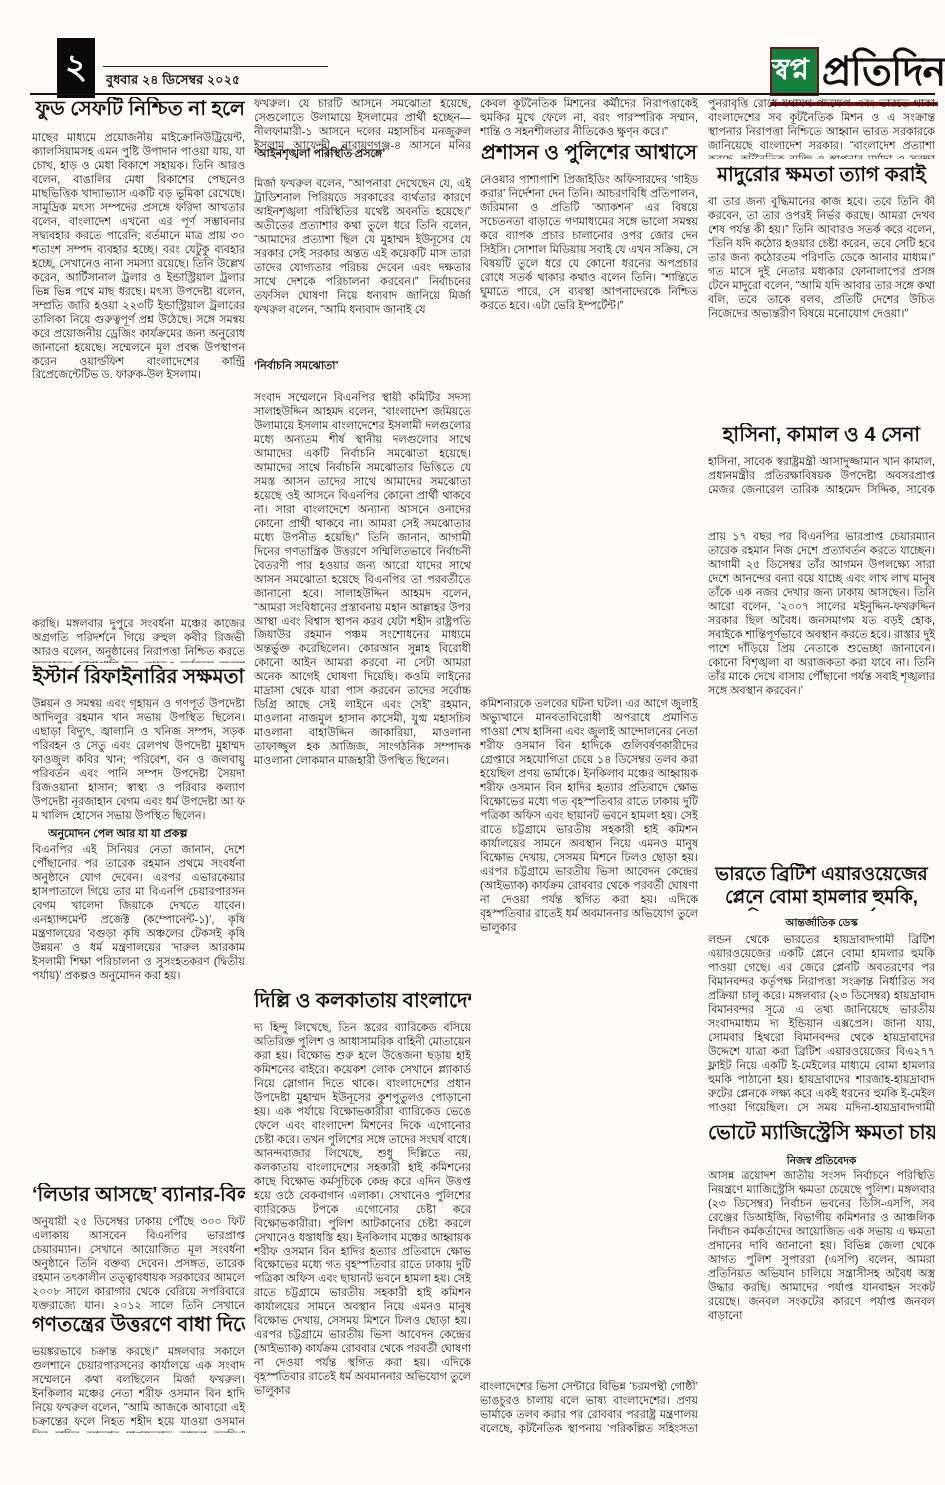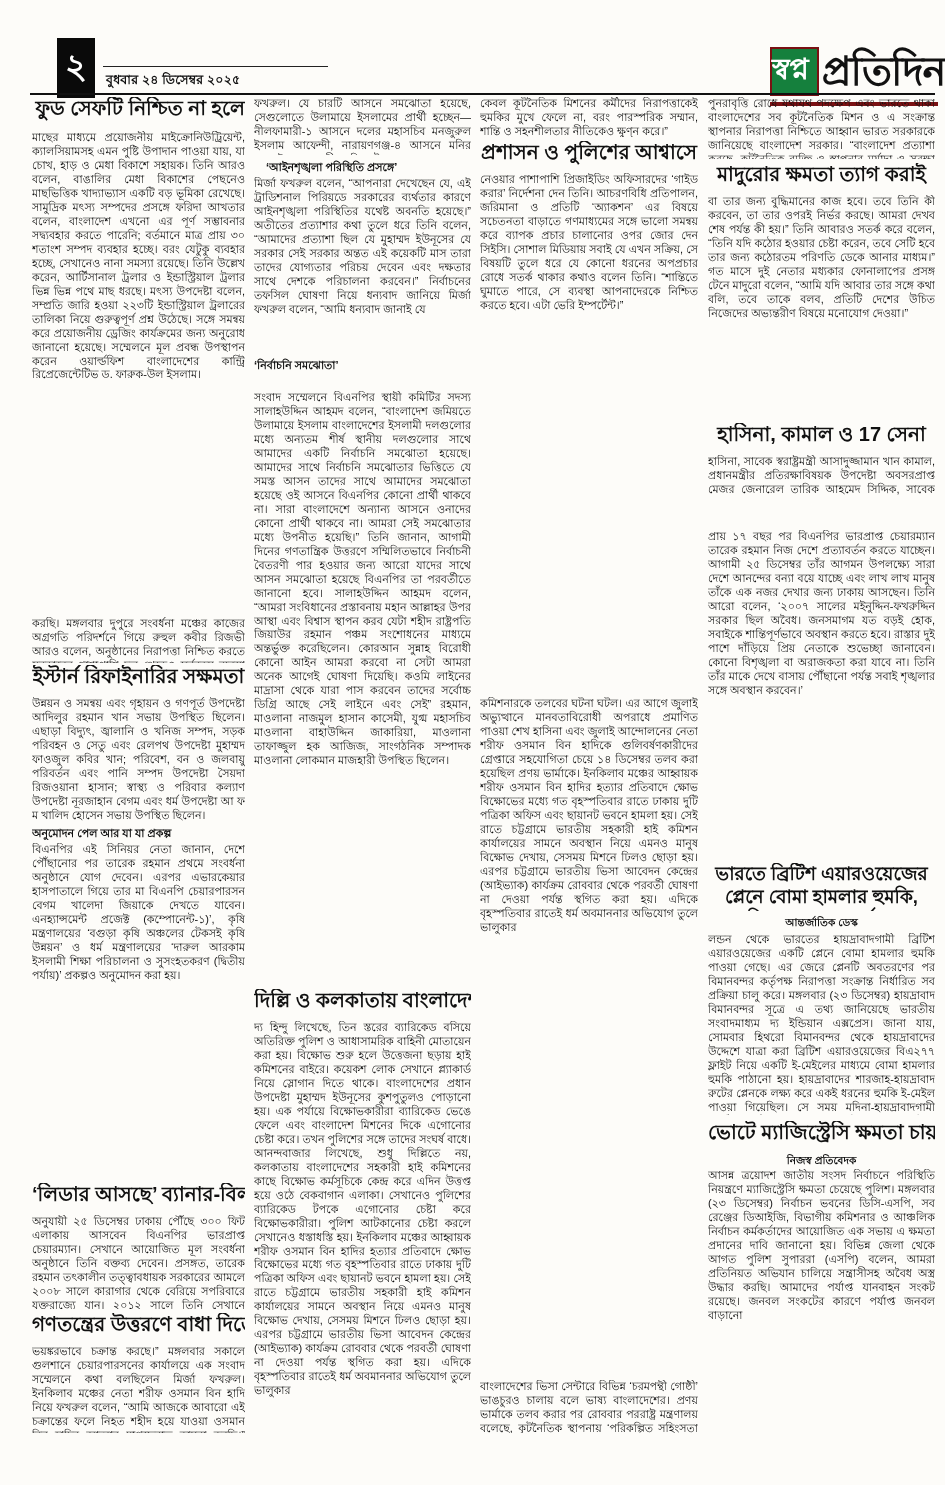--- a/index.html
+++ b/index.html
@@ -45,51 +45,51 @@
   </div>
   <div class="masthead-rule"></div>
   <div class="header-rule"></div>
 
   <section class="col" style="left:32px;width:213px;">
     <div class="blk headline" style="top:0;height:28px;text-align:right;">ফুড সেফটি নিশ্চিত না হলে</div>
     <div class="blk body" style="top:34px;height:450px;">মাছের মাধ্যমে প্রয়োজনীয় মাইক্রোনিউট্রিয়েন্ট, ক্যালসিয়ামসহ এমন পুষ্টি উপাদান পাওয়া যায়, যা চোখ, হাড় ও মেধা বিকাশে সহায়ক। তিনি আরও বলেন, বাঙালির মেধা বিকাশের পেছনেও মাছভিত্তিক খাদ্যাভ্যাস একটি বড় ভূমিকা রেখেছে। সামুদ্রিক মৎস্য সম্পদের প্রসঙ্গে ফরিদা আখতার বলেন, বাংলাদেশ এখনো এর পূর্ণ সম্ভাবনার সদ্ব্যবহার করতে পারেনি; বর্তমানে মাত্র প্রায় ৩০ শতাংশ সম্পদ ব্যবহার হচ্ছে। বরং যেটুকু ব্যবহার হচ্ছে, সেখানেও নানা সমস্যা রয়েছে। তিনি উল্লেখ করেন, আর্টিসানাল ট্রলার ও ইন্ডাস্ট্রিয়াল ট্রলার ভিন্ন ভিন্ন পথে মাছ ধরছে। মৎস্য উপদেষ্টা বলেন, সম্প্রতি জারি হওয়া ২২৩টি ইন্ডাস্ট্রিয়াল ট্রলারের তালিকা নিয়ে গুরুত্বপূর্ণ প্রশ্ন উঠেছে। সঙ্গে সমন্বয় করে প্রয়োজনীয় ড্রেজিং কার্যক্রমের জন্য অনুরোধ জানানো হয়েছে। সম্মেলনে মূল প্রবন্ধ উপস্থাপন করেন ওয়ার্ল্ডফিশ বাংলাদেশের কান্ট্রি রিপ্রেজেন্টেটিভ ড. ফারুক-উল ইসলাম।</div>
     <div class="blk body" style="top:520px;height:46px;">করছি। মঙ্গলবার দুপুরে সংবর্ধনা মঞ্চের কাজের অগ্রগতি পরিদর্শনে গিয়ে রুহুল কবীর রিজভী আরও বলেন, অনুষ্ঠানের নিরাপত্তা নিশ্চিত করতে সরকারের পাশাপাশি দল থেকেও সর্বরকম ব্যবস্থা নেওয়া হচ্ছে। সরকারও তারেক রহমানের নিরাপত্তা নিয়ে আন্তরিক।</div>
     <div class="blk headline" style="top:568px;height:28px;">ইস্টার্ন রিফাইনারির সক্ষমতা</div>
     <div class="blk body" style="top:600px;height:124px;">উন্নয়ন ও সমন্বয় এবং গৃহায়ন ও গণপূর্ত উপদেষ্টা আদিলুর রহমান খান সভায় উপস্থিত ছিলেন। এছাড়া বিদ্যুৎ, জ্বালানি ও খনিজ সম্পদ, সড়ক পরিবহন ও সেতু এবং রেলপথ উপদেষ্টা মুহাম্মদ ফাওজুল কবির খান; পরিবেশ, বন ও জলবায়ু পরিবর্তন এবং পানি সম্পদ উপদেষ্টা সৈয়দা রিজওয়ানা হাসান; স্বাস্থ্য ও পরিবার কল্যাণ উপদেষ্টা নূরজাহান বেগম এবং ধর্ম উপদেষ্টা আ ফ ম খালিদ হোসেন সভায় উপস্থিত ছিলেন।</div>
-    <div class="blk sub" style="top:728px;height:15px;">অনুমোদন পেল আর যা যা প্রকল্প</div>
+    <div class="blk sub" style="top:728px;height:15px;margin-left:16px;">অনুমোদন পেল আর যা যা প্রকল্প</div>
     <div class="blk body" style="top:746px;height:336px;">বিএনপির এই সিনিয়র নেতা জানান, দেশে পৌঁছানোর পর তারেক রহমান প্রথমে সংবর্ধনা অনুষ্ঠানে যোগ দেবেন। এরপর এভারকেয়ার হাসপাতালে গিয়ে তার মা বিএনপি চেয়ারপারসন বেগম খালেদা জিয়াকে দেখতে যাবেন। এনহ্যান্সমেন্ট প্রজেক্ট (কম্পোনেন্ট-১)’, কৃষি মন্ত্রণালয়ের ‘বগুড়া কৃষি অঞ্চলের টেকসই কৃষি উন্নয়ন’ ও ধর্ম মন্ত্রণালয়ের ‘দারুল আরকাম ইসলামী শিক্ষা পরিচালনা ও সুসংহতকরণ (দ্বিতীয় পর্যায়)’ প্রকল্পও অনুমোদন করা হয়।</div>
     <div class="blk headline" style="top:1086px;height:28px;">‘লিডার আসছে’ ব্যানার-বিলবোর্ডে</div>
     <div class="blk body" style="top:1118px;height:94px;">অনুযায়ী ২৫ ডিসেম্বর ঢাকায় পৌঁছে ৩০০ ফিট এলাকায় আসবেন বিএনপির ভারপ্রাপ্ত চেয়ারম্যান। সেখানে আয়োজিত মূল সংবর্ধনা অনুষ্ঠানে তিনি বক্তব্য দেবেন। প্রসঙ্গত, তারেক রহমান তৎকালীন তত্ত্বাবধায়ক সরকারের আমলে ২০০৮ সালে কারাগার থেকে বেরিয়ে সপরিবারে যুক্তরাজ্যে যান। ২০১২ সালে তিনি সেখানে রাজনৈতিক আশ্রয়ের আবেদন করেন এবং এক বছরের মধ্যে সেটি গৃহীত হয়। তারপর আর দেশে ফেরা হয়নি। সমর্থকদের সব প্রশ্নের অবসান ঘটতে যাচ্ছে ২৫ ডিসেম্বর। দেশে ফিরছেন তারেক রহমান।</div>
     <div class="blk headline" style="top:1216px;height:28px;">গণতন্ত্রের উত্তরণে বাধা দিতে</div>
     <div class="blk body" style="top:1248px;height:88px;">ভয়ঙ্করভাবে চক্রান্ত করছে।” মঙ্গলবার সকালে গুলশানে চেয়ারপারসনের কার্যালয়ে এক সংবাদ সম্মেলনে কথা বলছিলেন মির্জা ফখরুল। ইনকিলাব মঞ্চের নেতা শরীফ ওসমান বিন হাদি নিয়ে ফখরুল বলেন, “আমি আজকে আবারো এই চক্রান্তের ফলে নিহত শহীদ হয়ে যাওয়া ওসমান বিন হাদির আত্মার মাগফেরাত কামনা করছি।” শতবর্ষী রাজনৈতিক দল জমিয়তে উলামায়ে ইসলাম বাংলাদেশের কাছে চারটি আসন ছেড়ে দিচ্ছে বিএনপি। সংবাদ সম্মেলনে এ কথা জানান মির্জা</div>
   </section>
 
   <section class="col" style="left:254px;width:217px;">
     <div class="blk body" style="top:0;height:58px;">ফখরুল। যে চারটি আসনে সমঝোতা হয়েছে, সেগুলোতে উলামায়ে ইসলামের প্রার্থী হচ্ছেন—নীলফামারী-১ আসনে দলের মহাসচিব মনজুরুল ইসলাম আফেন্দী, নারায়ণগঞ্জ-৪ আসনে মনির হোসাইন কাসেমী, সিলেট-৫ আসনে দলের সভাপতি উবায়দুল্লাহ ফারুক এবং ব্রাহ্মণবাড়িয়া-২ আসনে জুনায়েদ আল হাবীব।</div>
-    <div class="blk sub" style="top:62px;height:15px;margin-left:12px;">‘আইনশৃঙ্খলা পরিস্থিতি প্রসঙ্গে’</div>
+    <div class="blk sub" style="top:48px;height:15px;">‘আইনশৃঙ্খলা পরিস্থিতি প্রসঙ্গে’</div>
     <div class="blk body" style="top:80px;height:192px;">মির্জা ফখরুল বলেন, “আপনারা দেখেছেন যে, এই ট্রাডিশনাল পিরিয়ডে সরকারের ব্যর্থতার কারণে আইনশৃঙ্খলা পরিস্থিতির যথেষ্ট অবনতি হয়েছে।” অতীতের প্রত্যাশার কথা তুলে ধরে তিনি বলেন, “আমাদের প্রত্যাশা ছিল যে মুহাম্মদ ইউনূসের যে সরকার সেই সরকার অন্তত এই কয়েকটি মাস তারা তাদের যোগ্যতার পরিচয় দেবেন এবং দক্ষতার সাথে দেশকে পরিচালনা করবেন।” নির্বাচনের তফসিল ঘোষণা নিয়ে ধন্যবাদ জানিয়ে মির্জা ফখরুল বলেন, “আমি ধন্যবাদ জানাই যে</div>
     <div class="blk sub" style="top:260px;height:15px;">‘নির্বাচনি সমঝোতা’</div>
     <div class="blk body" style="top:294px;height:594px;">সংবাদ সম্মেলনে বিএনপির স্থায়ী কমিটির সদস্য সালাহউদ্দিন আহমদ বলেন, “বাংলাদেশ জমিয়তে উলামায়ে ইসলাম বাংলাদেশের ইসলামী দলগুলোর মধ্যে অন্যতম শীর্ষ স্থানীয় দলগুলোর সাথে আমাদের একটি নির্বাচনি সমঝোতা হয়েছে। আমাদের সাথে নির্বাচনি সমঝোতার ভিত্তিতে যে সমস্ত আসন তাদের সাথে আমাদের সমঝোতা হয়েছে ওই আসনে বিএনপির কোনো প্রার্থী থাকবে না। সারা বাংলাদেশে অন্যান্য আসনে ওনাদের কোনো প্রার্থী থাকবে না। আমরা সেই সমঝোতার মধ্যে উপনীত হয়েছি।” তিনি জানান, আগামী দিনের গণতান্ত্রিক উত্তরণে সম্মিলিতভাবে নির্বাচনী বৈতরণী পার হওয়ার জন্য আরো যাদের সাথে আসন সমঝোতা হয়েছে বিএনপির তা পরবর্তীতে জানানো হবে। সালাহউদ্দিন আহমদ বলেন, “আমরা সংবিধানের প্রস্তাবনায় মহান আল্লাহর উপর আস্থা এবং বিশ্বাস স্থাপন করব যেটা শহীদ রাষ্ট্রপতি জিয়াউর রহমান পঞ্চম সংশোধনের মাধ্যমে অন্তর্ভুক্ত করেছিলেন। কোরআন সুন্নাহ বিরোধী কোনো আইন আমরা করবো না সেটা আমরা অনেক আগেই ঘোষণা দিয়েছি। কওমি লাইনের মাদ্রাসা থেকে যারা পাস করবেন তাদের সর্বোচ্চ ডিগ্রি আছে সেই লাইনে এবং সেই” রহমান, মাওলানা নাজমুল হাসান কাসেমী, যুগ্ম মহাসচিব মাওলানা বাহাউদ্দিন জাকারিয়া, মাওলানা তাফাজ্জুল হক আজিজ, সাংগঠনিক সম্পাদক মাওলানা লোকমান মাজহারী উপস্থিত ছিলেন।</div>
     <div class="blk headline" style="top:892px;height:28px;">দিল্লি ও কলকাতায় বাংলাদেশ</div>
     <div class="blk body" style="top:924px;height:412px;">দ্য হিন্দু লিখেছে, তিন স্তরের ব্যারিকেড বসিয়ে অতিরিক্ত পুলিশ ও আধাসামরিক বাহিনী মোতায়েন করা হয়। বিক্ষোভ শুরু হলে উত্তেজনা ছড়ায় হাই কমিশনের বাইরে। কয়েকশ লোক সেখানে প্ল্যাকার্ড নিয়ে স্লোগান দিতে থাকে। বাংলাদেশের প্রধান উপদেষ্টা মুহাম্মদ ইউনূসের কুশপুতুলও পোড়ানো হয়। এক পর্যায়ে বিক্ষোভকারীরা ব্যারিকেড ভেঙে ফেলে এবং বাংলাদেশ মিশনের দিকে এগোনোর চেষ্টা করে। তখন পুলিশের সঙ্গে তাদের সংঘর্ষ বাধে। আনন্দবাজার লিখেছে, শুধু দিল্লিতে নয়, কলকাতায় বাংলাদেশের সহকারী হাই কমিশনের কাছে বিক্ষোভ কর্মসূচিকে কেন্দ্র করে এদিন উত্তপ্ত হয়ে ওঠে বেকবাগান এলাকা। সেখানেও পুলিশের ব্যারিকেড টপকে এগোনোর চেষ্টা করে বিক্ষোভকারীরা। পুলিশ আটকানোর চেষ্টা করলে সেখানেও ধস্তাধস্তি হয়। ইনকিলাব মঞ্চের আহ্বায়ক শরীফ ওসমান বিন হাদির হত্যার প্রতিবাদে ক্ষোভ বিক্ষোভের মধ্যে গত বৃহস্পতিবার রাতে ঢাকায় দুটি পত্রিকা অফিস এবং ছায়ানট ভবনে হামলা হয়। সেই রাতে চট্টগ্রামে ভারতীয় সহকারী হাই কমিশন কার্যালয়ের সামনে অবস্থান নিয়ে এমনও মানুষ বিক্ষোভ দেখায়, সেসময় মিশনে ঢিলও ছোড়া হয়। এরপর চট্টগ্রামে ভারতীয় ভিসা আবেদন কেন্দ্রের (আইভ্যাক) কার্যক্রম রোববার থেকে পরবর্তী ঘোষণা না দেওয়া পর্যন্ত স্থগিত করা হয়। এদিকে বৃহস্পতিবার রাতেই ধর্ম অবমাননার অভিযোগ তুলে ভালুকার</div>
   </section>
 
   <section class="col" style="left:480px;width:218px;">
     <div class="blk body" style="top:0;height:40px;">কেবল কূটনৈতিক মিশনের কর্মীদের নিরাপত্তাকেই হুমকির মুখে ফেলে না, বরং পারস্পরিক সম্মান, শান্তি ও সহনশীলতার নীতিকেও ক্ষুণ্ন করে।”</div>
     <div class="blk headline" style="top:44px;height:28px;">প্রশাসন ও পুলিশের আশ্বাসে</div>
     <div class="blk body" style="top:76px;height:488px;">নেওয়ার পাশাপাশি প্রিজাইডিং অফিসারদের ‘গাইড করার’ নির্দেশনা দেন তিনি। আচরণবিধি প্রতিপালন, জরিমানা ও প্রতিটি ‘অ্যাকশন’ এর বিষয়ে সচেতনতা বাড়াতে গণমাধ্যমের সঙ্গে ভালো সমন্বয় করে ব্যাপক প্রচার চালানোর ওপর জোর দেন সিইসি। সোশাল মিডিয়ায় সবাই যে এখন সক্রিয়, সে বিষয়টি তুলে ধরে যে কোনো ধরনের অপপ্রচার রোধে সতর্ক থাকার কথাও বলেন তিনি। “শান্তিতে ঘুমাতে পারে, সে ব্যবস্থা আপনাদেরকে নিশ্চিত করতে হবে। এটা ভেরি ইম্পর্টেন্ট।”</div>
     <div class="blk body" style="top:600px;height:678px;">কমিশনারকে তলবের ঘটনা ঘটল। এর আগে জুলাই অভ্যুত্থানে মানবতাবিরোধী অপরাধে প্রমাণিত পাওয়া শেখ হাসিনা এবং জুলাই আন্দোলনের নেতা শরীফ ওসমান বিন হাদিকে গুলিবর্ষণকারীদের গ্রেপ্তারে সহযোগিতা চেয়ে ১৪ ডিসেম্বর তলব করা হয়েছিল প্রণয় ভার্মাকে। ইনকিলাব মঞ্চের আহ্বায়ক শরীফ ওসমান বিন হাদির হত্যার প্রতিবাদে ক্ষোভ বিক্ষোভের মধ্যে গত বৃহস্পতিবার রাতে ঢাকায় দুটি পত্রিকা অফিস এবং ছায়ানট ভবনে হামলা হয়। সেই রাতে চট্টগ্রামে ভারতীয় সহকারী হাই কমিশন কার্যালয়ের সামনে অবস্থান নিয়ে এমনও মানুষ বিক্ষোভ দেখায়, সেসময় মিশনে ঢিলও ছোড়া হয়। এরপর চট্টগ্রামে ভারতীয় ভিসা আবেদন কেন্দ্রের (আইভ্যাক) কার্যক্রম রোববার থেকে পরবর্তী ঘোষণা না দেওয়া পর্যন্ত স্থগিত করা হয়। এদিকে বৃহস্পতিবার রাতেই ধর্ম অবমাননার অভিযোগ তুলে ভালুকার</div>
     <div class="blk body" style="top:1283px;height:53px;">বাংলাদেশের ভিসা সেন্টারে বিভিন্ন ‘চরমপন্থী গোষ্ঠী’ ভাঙচুরও চালায় বলে ভাষ্য বাংলাদেশের। প্রণয় ভার্মাকে তলব করার পর রোববার পররাষ্ট্র মন্ত্রণালয় বলেছে, কূটনৈতিক স্থাপনায় ‘পরিকল্পিত সহিংসতা এবং ভয়ভীতি প্রদর্শনের মতো ঘটনাগুলোর’ পুঙ্খানুপুঙ্খ তদন্ত,</div>
   </section>
 
   <section class="col" style="left:708px;width:227px;">
     <div class="blk body" style="top:0;height:62px;">পুনরাবৃত্তি রোধে যথাযথ পদক্ষেপ এবং ভারতে থাকা বাংলাদেশের সব কূটনৈতিক মিশন ও এ সংক্রান্ত স্থাপনার নিরাপত্তা নিশ্চিতে আহ্বান ভারত সরকারকে জানিয়েছে বাংলাদেশ সরকার। “বাংলাদেশ প্রত্যাশা করছে, কূটনৈতিক ব্যক্তি ও স্থাপনার মর্যাদা ও সুরক্ষা বজায় রাখতে আন্তর্জাতিক ও কূটনৈতিক দায়বদ্ধতা মেনে ভারত সরকার দ্রুততার সঙ্গে কার্যকর পদক্ষেপ নেবে।”</div>
     <div class="blk headline" style="top:66px;height:28px;">মাদুরোর ক্ষমতা ত্যাগ করাই</div>
     <div class="blk body" style="top:98px;height:224px;">বা তার জন্য বুদ্ধিমানের কাজ হবে। তবে তিনি কী করবেন, তা তার ওপরই নির্ভর করছে। আমরা দেখব শেষ পর্যন্ত কী হয়।” তিনি আবারও সতর্ক করে বলেন, “তিনি যদি কঠোর হওয়ার চেষ্টা করেন, তবে সেটি হবে তার জন্য কঠোরতম পরিণতি ডেকে আনার মাধ্যম।” গত মাসে দুই নেতার মধ্যকার ফোনালাপের প্রসঙ্গ টেনে মাদুরো বলেন, “আমি যদি আবার তার সঙ্গে কথা বলি, তবে তাকে বলব, প্রতিটি দেশের উচিত নিজেদের অভ্যন্তরীণ বিষয়ে মনোযোগ দেওয়া।”</div>
-    <div class="blk headline" style="top:326px;height:28px;">হাসিনা, কামাল ও 17 সেনা</div>
+    <div class="blk headline" style="top:326px;height:28px;">হাসিনা, কামাল ও 4 সেনা</div>
     <div class="blk body" style="top:358px;height:40px;">হাসিনা, সাবেক স্বরাষ্ট্রমন্ত্রী আসাদুজ্জামান খান কামাল, প্রধানমন্ত্রীর প্রতিরক্ষাবিষয়ক উপদেষ্টা অবসরপ্রাপ্ত মেজর জেনারেল তারিক আহমেদ সিদ্দিক, সাবেক আইজিপি বেনজীর আহমেদ।</div>
     <div class="blk body" style="top:433px;height:328px;">প্রায় ১৭ বছর পর বিএনপির ভারপ্রাপ্ত চেয়ারম্যান তারেক রহমান নিজ দেশে প্রত্যাবর্তন করতে যাচ্ছেন। আগামী ২৫ ডিসেম্বর তাঁর আগমন উপলক্ষ্যে সারা দেশে আনন্দের বন্যা বয়ে যাচ্ছে এবং লাখ লাখ মানুষ তাঁকে এক নজর দেখার জন্য ঢাকায় আসছেন। তিনি আরো বলেন, ‘২০০৭ সালের মইনুদ্দিন-ফখরুদ্দিন সরকার ছিল অবৈধ। জনসমাগম যত বড়ই হোক, সবাইকে শান্তিপূর্ণভাবে অবস্থান করতে হবে। রাস্তার দুই পাশে দাঁড়িয়ে প্রিয় নেতাকে শুভেচ্ছা জানাবেন। কোনো বিশৃঙ্খলা বা অরাজকতা করা যাবে না। তিনি তাঁর মাকে দেখে বাসায় পৌঁছানো পর্যন্ত সবাই শৃঙ্খলার সঙ্গে অবস্থান করবেন।’</div>
     <div class="blk headline2" style="top:766px;height:48px;">ভারতে ব্রিটিশ এয়ারওয়েজের প্লেনে বোমা হামলার হুমকি, বিমানবন্দরে সতর্কতা</div>
     <div class="blk byline" style="top:818px;height:14px;">আন্তর্জাতিক ডেস্ক</div>
     <div class="blk body" style="top:836px;height:182px;">লন্ডন থেকে ভারতের হায়দ্রাবাদগামী ব্রিটিশ এয়ারওয়েজের একটি প্লেনে বোমা হামলার হুমকি পাওয়া গেছে। এর জেরে প্লেনটি অবতরণের পর বিমানবন্দর কর্তৃপক্ষ নিরাপত্তা সংক্রান্ত নির্ধারিত সব প্রক্রিয়া চালু করে। মঙ্গলবার (২৩ ডিসেম্বর) হায়দ্রাবাদ বিমানবন্দর সূত্রে এ তথ্য জানিয়েছে ভারতীয় সংবাদমাধ্যম দ্য ইন্ডিয়ান এক্সপ্রেস। জানা যায়, সোমবার হিথরো বিমানবন্দর থেকে হায়দ্রাবাদের উদ্দেশে যাত্রা করা ব্রিটিশ এয়ারওয়েজের বিএ২৭৭ ফ্লাইট নিয়ে একটি ই-মেইলের মাধ্যমে বোমা হামলার হুমকি পাঠানো হয়। হায়দ্রাবাদের শারজাহ-হায়দ্রাবাদ রুটের প্লেনকে লক্ষ্য করে একই ধরনের হুমকি ই-মেইল পাওয়া গিয়েছিল। সে সময় মদিনা-হায়দ্রাবাদগামী একটি ফ্লাইটকে আহমেদাবাদ বিমানবন্দরে ঘুরিয়ে দেওয়া হয়।</div>
     <div class="blk headline" style="top:1024px;height:28px;">ভোটে ম্যাজিস্ট্রেসি ক্ষমতা চায় পুলিশ</div>
     <div class="blk byline" style="top:1056px;height:14px;">নিজস্ব প্রতিবেদক</div>
     <div class="blk body" style="top:1072px;height:262px;">আসন্ন ত্রয়োদশ জাতীয় সংসদ নির্বাচনে পরিস্থিতি নিয়ন্ত্রণে ম্যাজিস্ট্রেসি ক্ষমতা চেয়েছে পুলিশ। মঙ্গলবার (২৩ ডিসেম্বর) নির্বাচন ভবনের ডিসি-এসপি, সব রেঞ্জের ডিআইজি, বিভাগীয় কমিশনার ও আঞ্চলিক নির্বাচন কর্মকর্তাদের আয়োজিত এক সভায় এ ক্ষমতা প্রদানের দাবি জানানো হয়। বিভিন্ন জেলা থেকে আগত পুলিশ সুপাররা (এসপি) বলেন, আমরা প্রতিনিয়ত অভিযান চালিয়ে সন্ত্রাসীসহ অবৈধ অস্ত্র উদ্ধার করছি। আমাদের পর্যাপ্ত যানবাহন সংকট রয়েছে। জনবল সংকটের কারণে পর্যাপ্ত জনবল বাড়ানো</div>
   </section>
 

